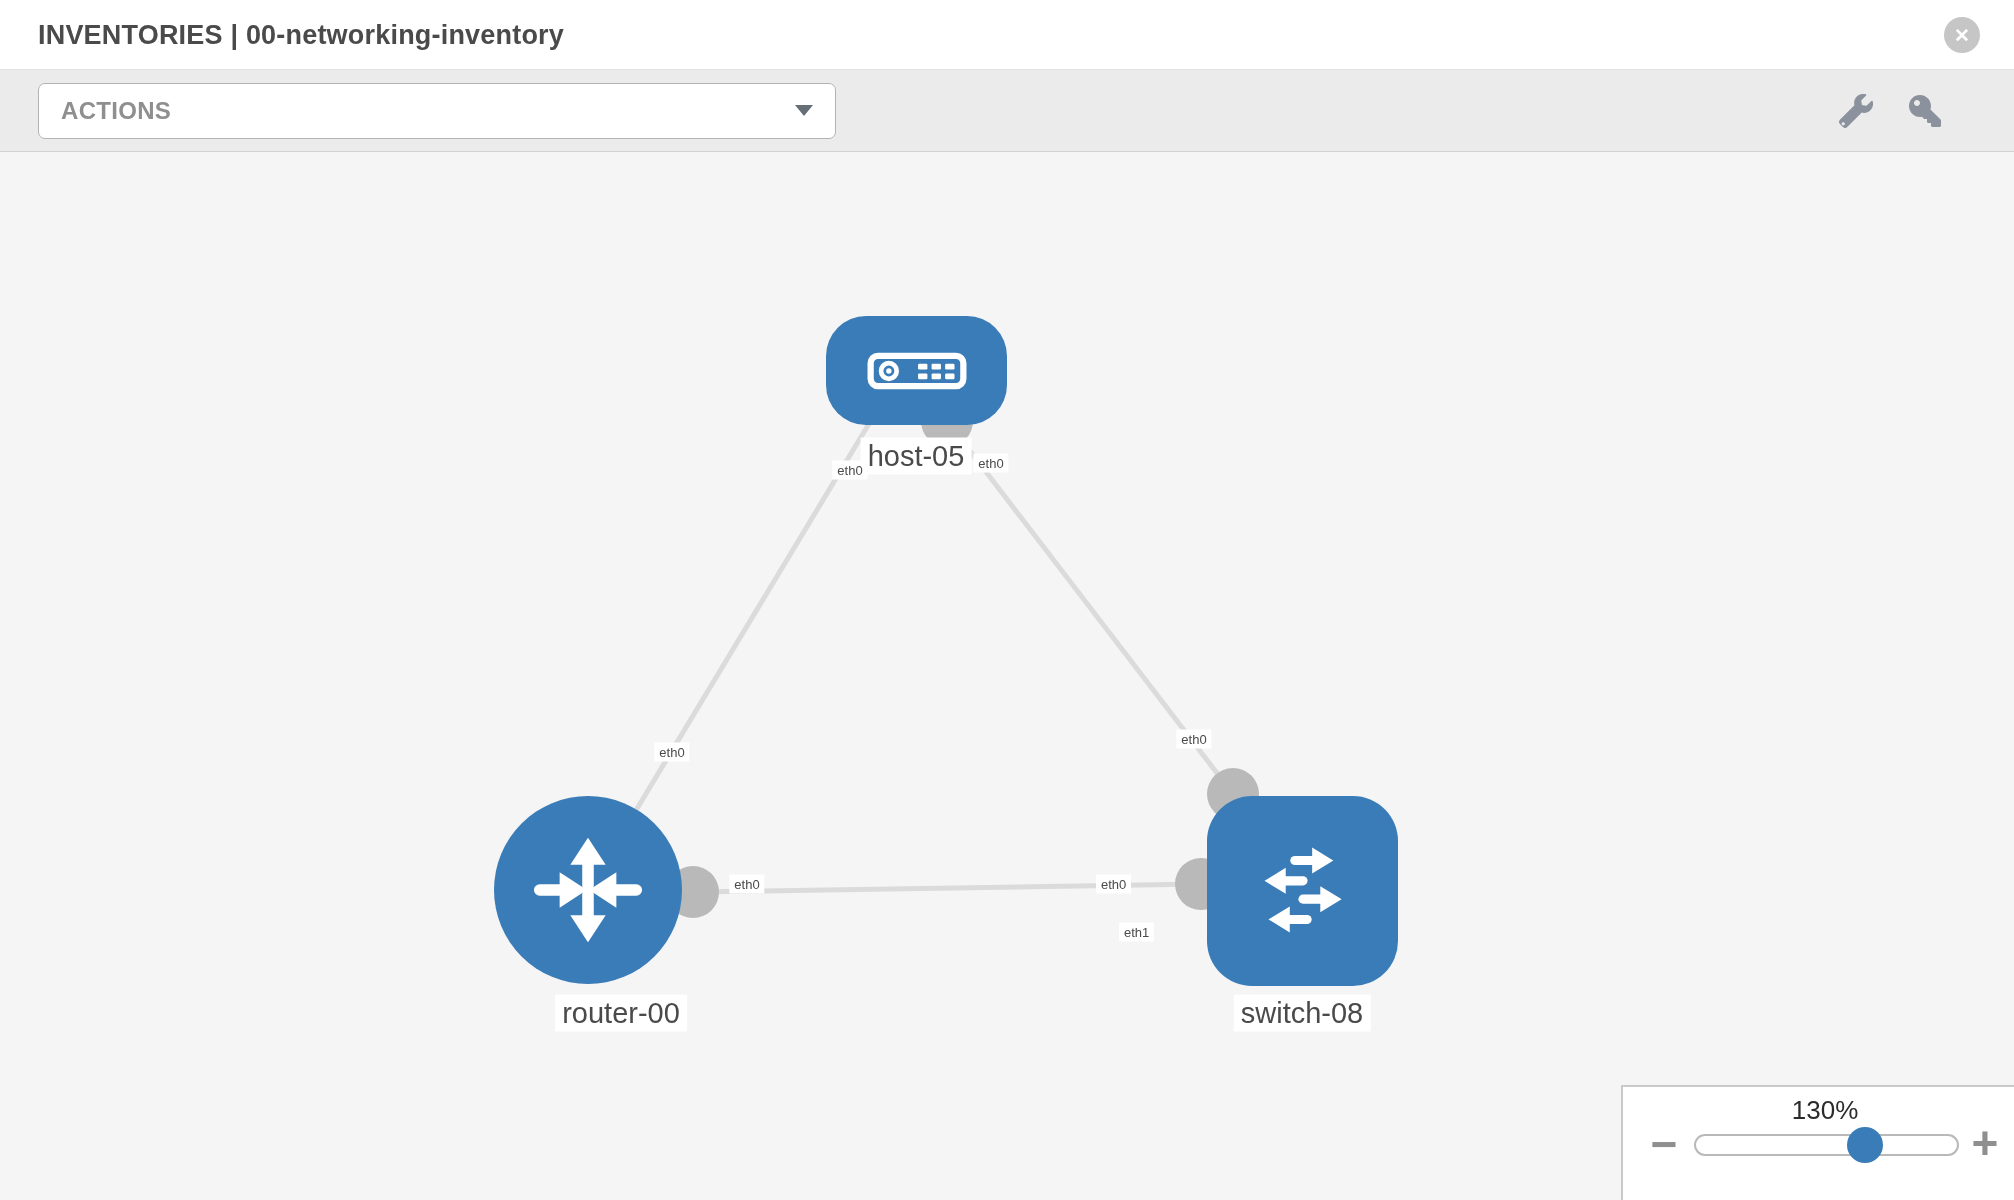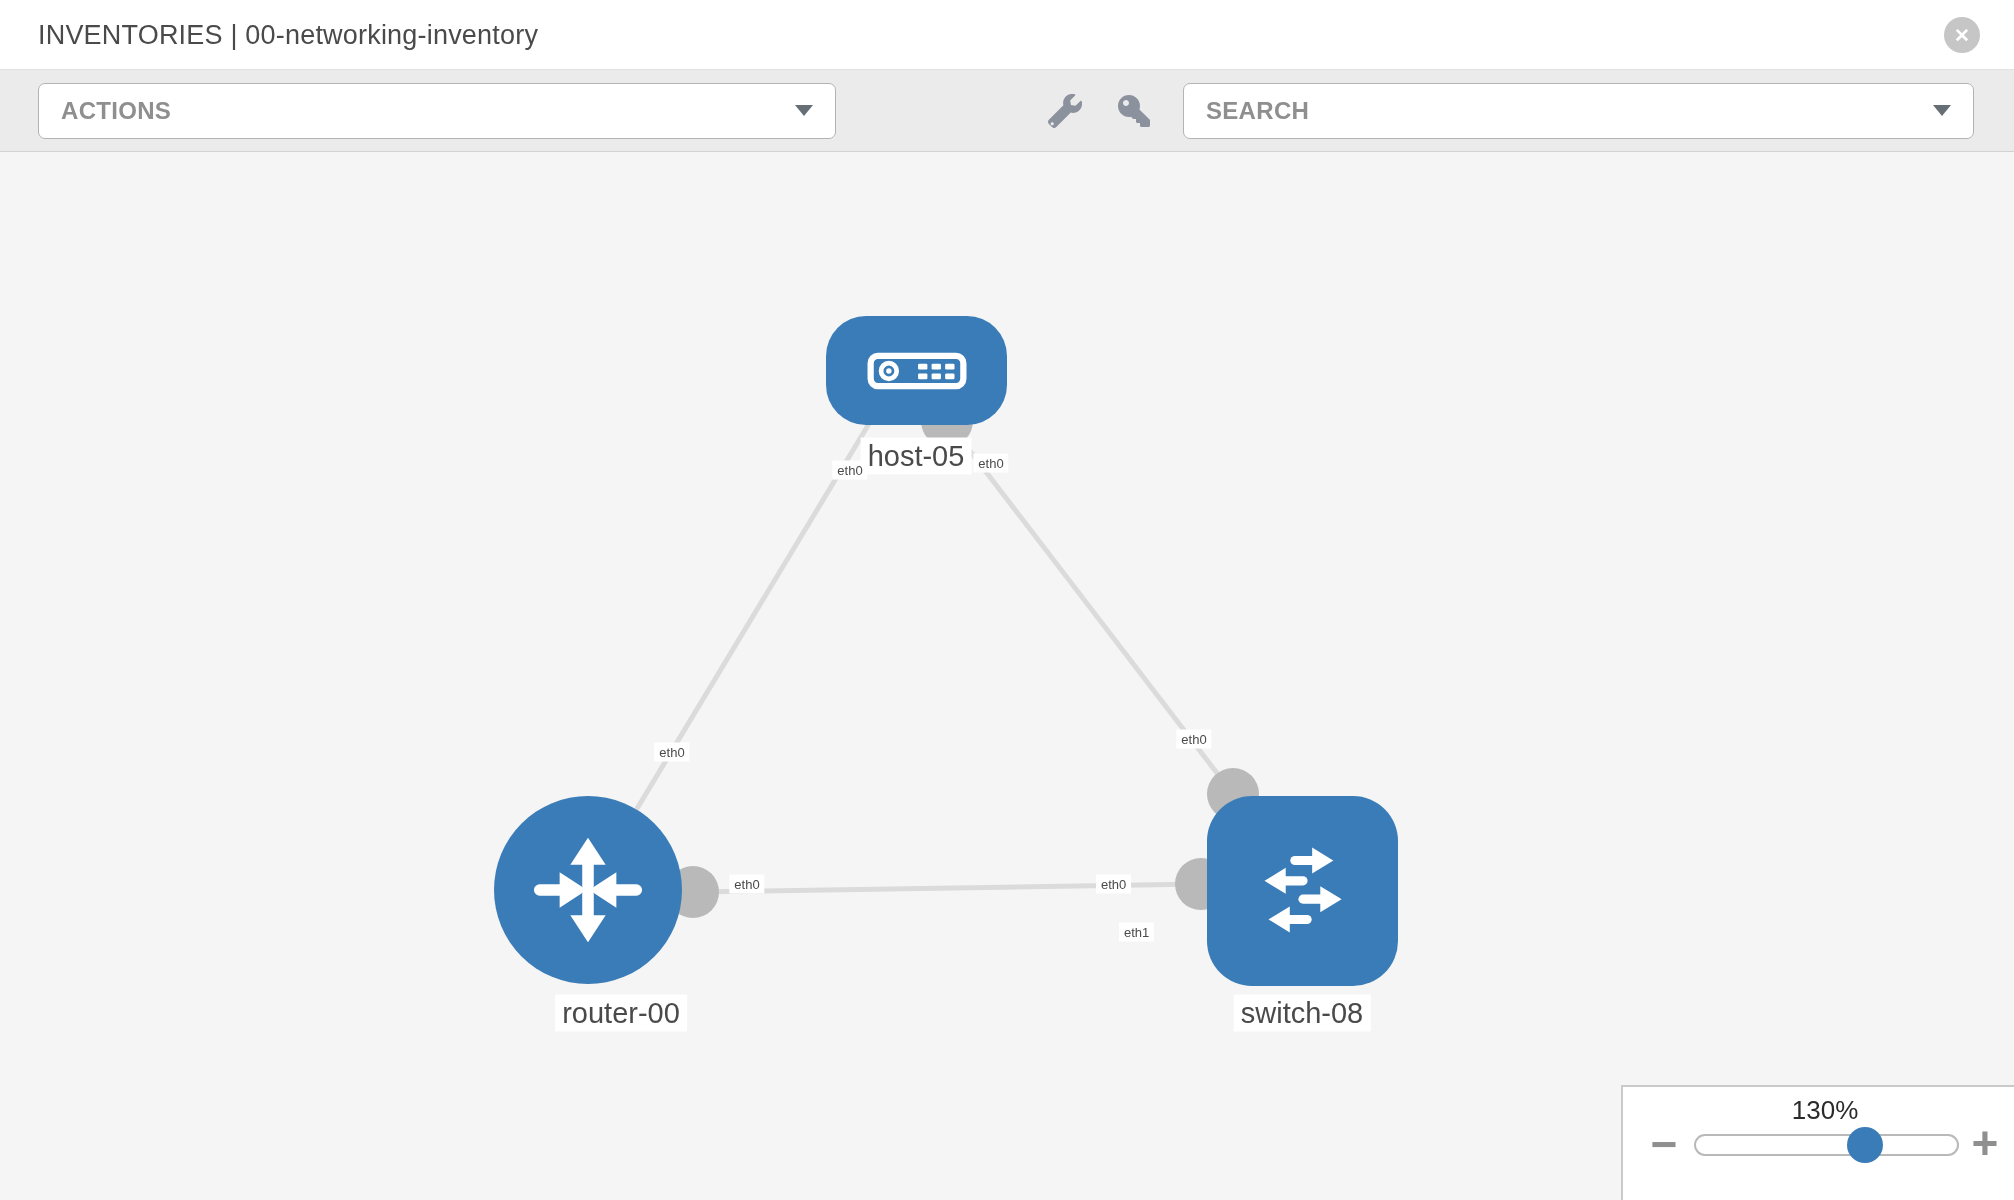--- a/index.html
+++ b/index.html
@@ -2,21 +2,21 @@
 <html style="--node-blue: #3a7cb8; --link-gray: #dbdbdb; --dot-gray: #b9b9b9; --icon-slate: #8b929e;"><head>
 <meta charset="utf-8">
 <style>
   * { margin:0; padding:0; box-sizing:border-box; }
   html,body { width:2014px; height:1200px; overflow:hidden; }
   body { font-family:"Liberation Sans","DejaVu Sans",sans-serif; background:#fff; }
   .screen { position:relative; width:2014px; height:1200px; overflow:hidden; }
 
   
   .app-header { position:relative; height:70px; background:#fff; border-bottom:1px solid #e2e2e2; }
-  .page-title { position:absolute; left:38px; top:0; line-height:70px; font-size:27px; font-weight:normal; color:#4a4a4a; letter-spacing:.2px; }
+  .page-title { position:absolute; left:38px; top:0; line-height:70px; font-size:27px; font-weight:bold; color:#4a4a4a; letter-spacing:.2px; }
   .close-btn { position:absolute; right:34px; top:17px; width:36px; height:36px; border-radius:50%;
                background:#c6c6c6; border:none; cursor:pointer; display:flex; align-items:center; justify-content:center; }
   .close-btn span { color:#fff; font-size:19px; font-weight:bold; line-height:1; }
 
   
   .toolbar { position:relative; height:82px; background:#ebebeb; border-bottom:1px solid #d2d2d2;
              display:flex; align-items:center; padding:0 40px 0 38px; }
   .faux-select { height:56px; background:#fff; border:1px solid #b3b3b3; border-radius:7px;
                  display:flex; align-items:center; justify-content:space-between; padding:0 22px; cursor:pointer;font-weight:bold; }
   .faux-select .sel-text { font-size:24px; color:#8f8f8f; letter-spacing:.3px; }
@@ -84,24 +84,20 @@
     <button class="icon-btn wrench-btn">
       <svg width="34" height="34" viewBox="0 0 512 512" fill="#8b929e">
         <path d="M507.73 109.1c-2.24-9.03-13.54-12.09-20.12-5.51l-74.36 74.36-67.88-11.31-11.31-67.88 74.36-74.36c6.62-6.62 3.43-17.9-5.66-20.16C355.1-8.38 303.87 2.81 267.32 39.36c-35.16 35.16-46.8 84.46-35.18 129.24L13.35 387.39c-17.87 17.87-17.87 46.85 0 64.72l46.55 46.55c17.87 17.87 46.85 17.87 64.72 0l218.58-218.58c44.77 11.68 94.07.05 129.24-35.11 36.65-36.65 47.84-87.79 35.29-135.87zM64 472c-13.25 0-24-10.75-24-24 0-13.26 10.75-24 24-24s24 10.74 24 24c0 13.25-10.75 24-24 24z"></path>
       </svg>
     </button>
     <button class="icon-btn key-btn">
       <svg width="32" height="32" viewBox="0 0 512 512" fill="#8b929e" style="transform:scaleX(-1)">
         <path d="M512 176.001C512 273.203 433.202 352 336 352c-11.22 0-22.19-1.062-32.827-3.069l-24.012 27.014A23.999 23.999 0 0 1 261.223 384H224v40c0 13.255-10.745 24-24 24h-40v40c0 13.255-10.745 24-24 24H24c-13.255 0-24-10.745-24-24v-78.059c0-6.365 2.529-12.47 7.029-16.971l161.802-161.802C163.108 213.814 160 195.271 160 176 160 78.798 238.797.001 335.999 0 433.488-.001 512 78.511 512 176.001zM336 128c0 26.51 21.49 48 48 48s48-21.49 48-48-21.49-48-48-48-48 21.49-48 48z"></path>
       </svg>
     </button>
-    <div class="faux-select search-select">
-      <span class="sel-text">SEARCH</span>
-      <span class="caret"></span>
-    </div>
   </div>
 
   <div class="canvas">
 
     <svg class="links-svg" width="2014" height="1048" viewBox="0 0 2014 1048">
       <line class="link" x1="870" y1="270" x2="588" y2="738"></line>
       <line class="link" x1="947" y1="269" x2="1233" y2="642"></line>
       <line class="link" x1="693" y1="740" x2="1201" y2="732"></line>
       <polygon class="link-arrow" points="-16,-12 -16,12 17,0" transform="translate(957,281) rotate(53)"></polygon>
       <circle class="dot" cx="947" cy="269" r="26"></circle>

